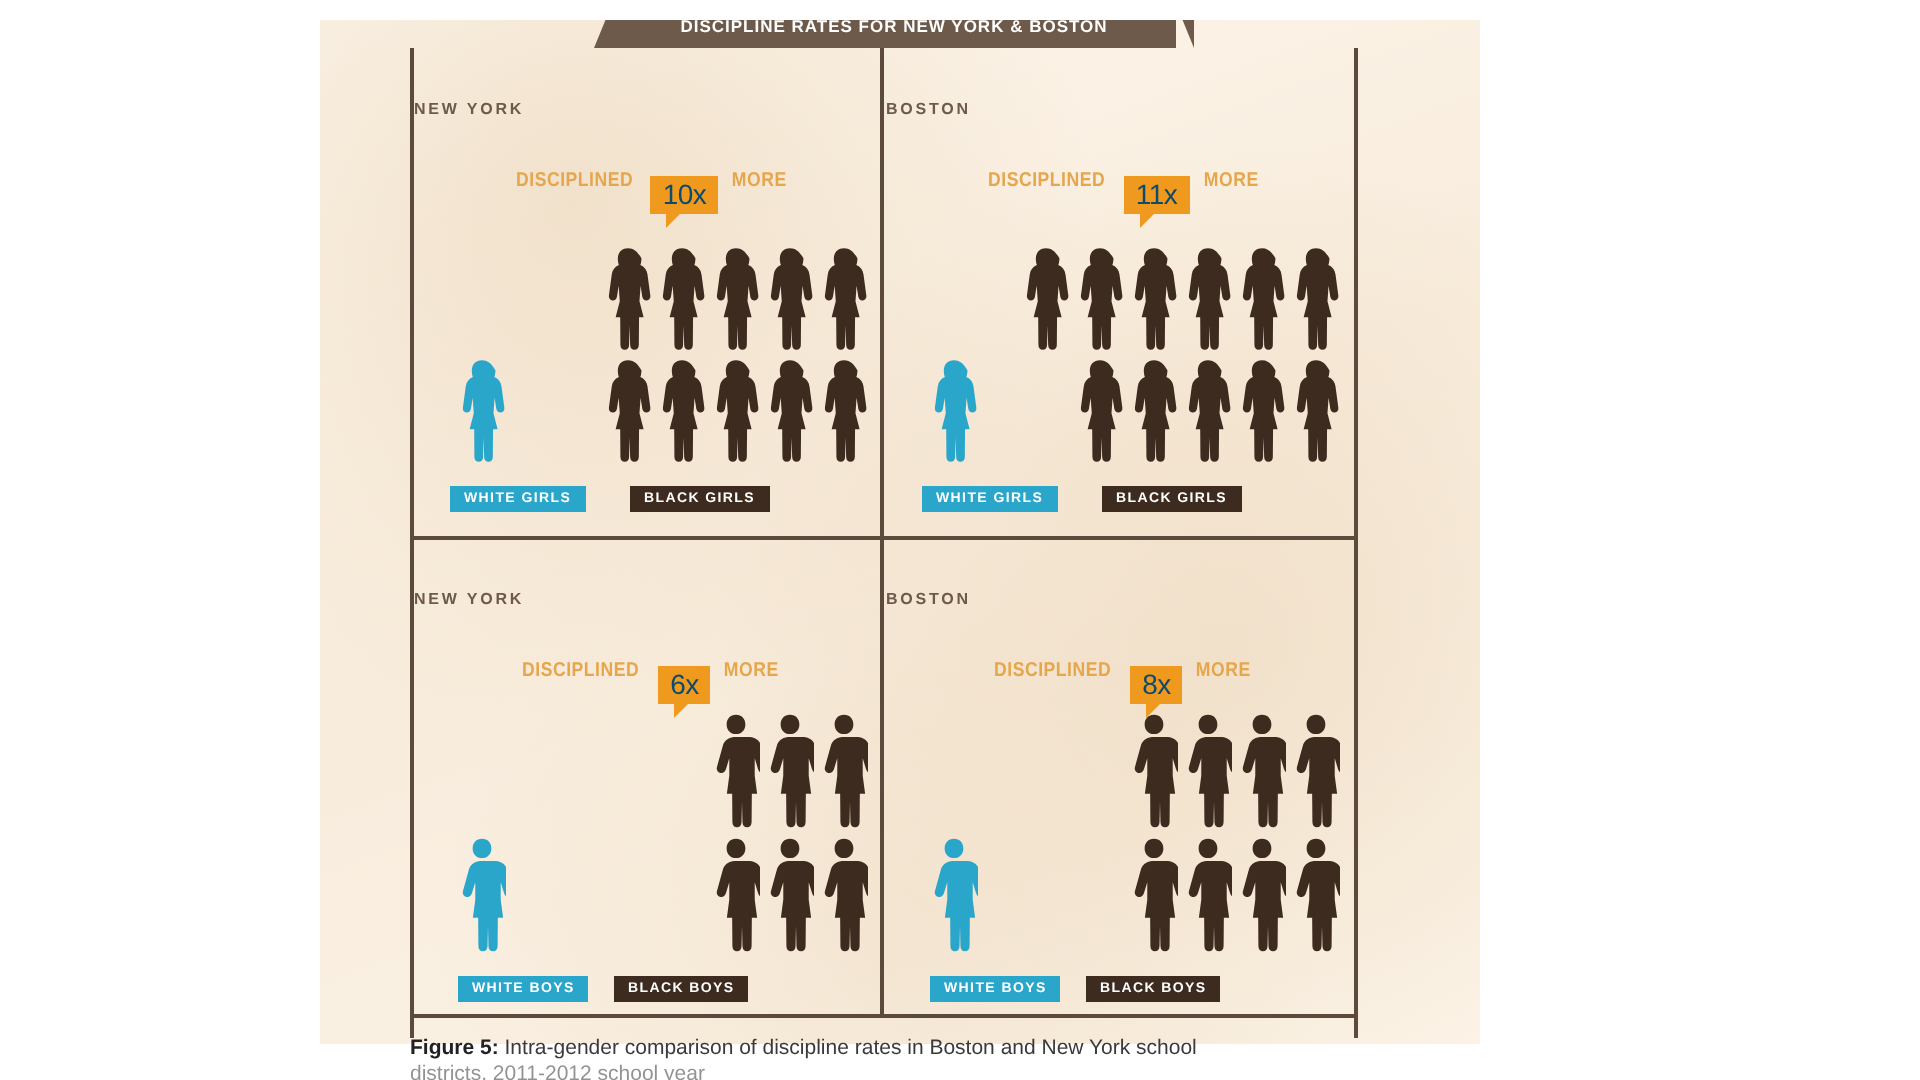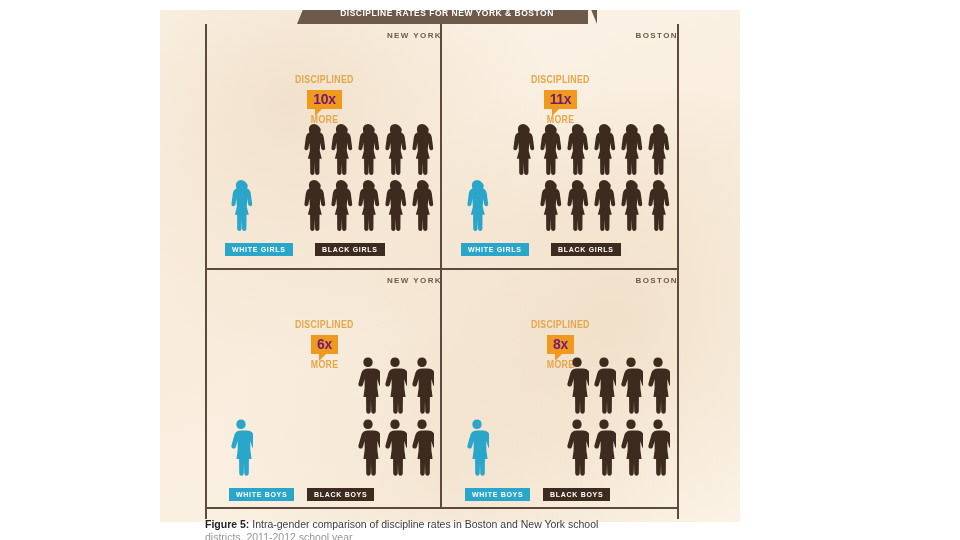--- a/index.html
+++ b/index.html
@@ -42,38 +42,39 @@
   .frame-h{left:45px;top:258px;width:474px;height:2px;}
 
   
   .quad{position:absolute;width:235px;height:243px;}
   .q-tl{left:47px;top:16px;}
   .q-tr{left:283px;top:16px;}
   .q-bl{left:47px;top:261px;}
   .q-br{left:283px;top:261px;}
 
   .city{
-    position:absolute;top:5px;left:0;width:100%;text-align:right;
+    position:absolute;top:24px;left:0;width:100%;text-align:left;
     font-size:8px;font-weight:bold;letter-spacing:1.4px;color:#6d5a4a;
   }
 
   
   .disc-row{
     position:absolute;top:48px;left:0;width:100%;
-    display:flex;align-items:center;justify-content:center;gap:5px;flex-direction:column;
+    display:flex;align-items:center;justify-content:center;gap:5px;
   }
   .disc-word{
     font-size:10px;font-weight:bold;letter-spacing:.3px;color:#e5a64c;
     font-family:"Liberation Sans Narrow","Liberation Sans",sans-serif;
     transform:scaleX(.88);
   }
   .badge{
-    position:relative;background:#ef9a1e;color:#701a75;
-    padding:2px 6px 3px 6px;font-size:14px;font-weight:bold;line-height:1;
+    position:relative;background:#ef9a1e;color:#0c4a6e;
+    padding:2px 6px 3px 6px;font-size:14px;font-weight:normal;line-height:1;
     letter-spacing:-.3px;
+    margin-top:14px;
   }
   .badge:after{
     content:"";position:absolute;left:8px;bottom:-7px;
     border-style:solid;border-width:7px 7px 0 0;
     border-color:#ef9a1e transparent transparent transparent;
   }
 
   
   .people{position:absolute;top:80px;left:0;width:100%;height:125px;}
   .ref-fig{position:absolute;left:22px;bottom:0;}

